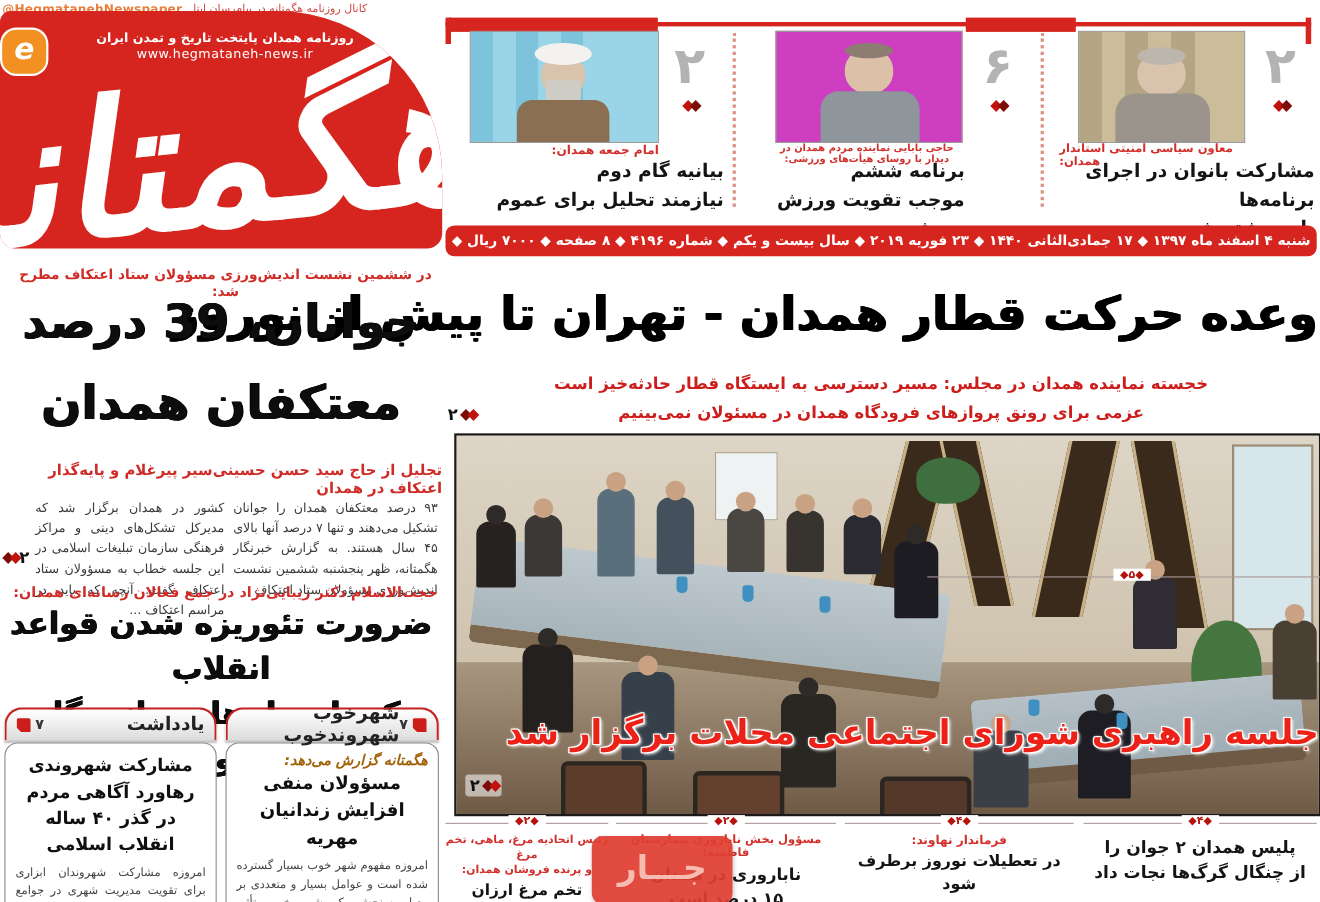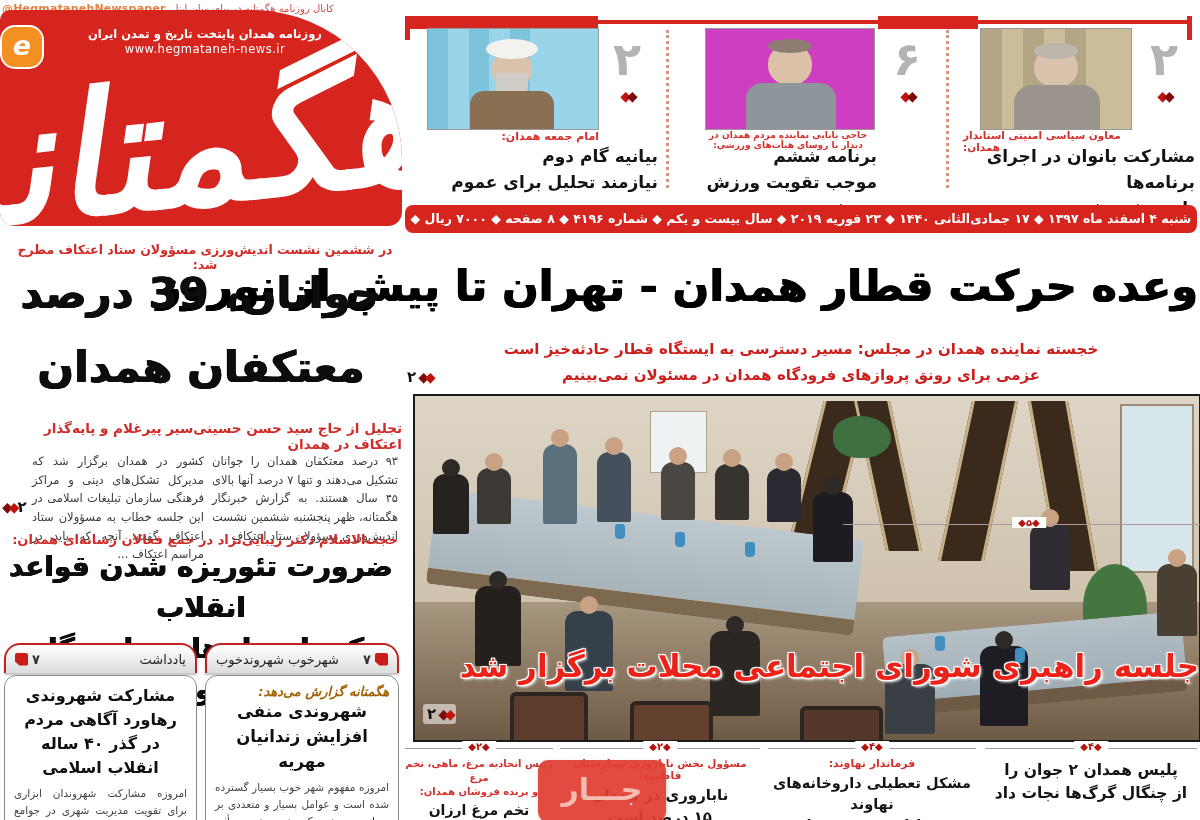--- a/index.html
+++ b/index.html
@@ -59,21 +59,21 @@
   .divider{border-top:1px solid #aa9898;position:relative;}
   .divider .lbl{position:absolute;top:-8px;left:50%;transform:translateX(-50%);background:#fff;padding:0 6px;
     color:#b5130e;font-size:10px;font-weight:bold;}
   .lhl2{left:0;top:546px;width:402px;text-align:center;color:#0d0d0d;font-weight:bold;font-size:28px;line-height:41px;
     text-shadow:.5px 0 #000,-.5px 0 #000;}
   
   .box{position:absolute;top:643px;width:194px;}
   .boxhdr{height:28px;border:2px solid #c3231f;border-bottom:none;border-radius:16px 16px 0 0;
     background:linear-gradient(#ffffff,#dcdcdc);display:flex;align-items:center;justify-content:space-between;
     padding:0 9px;box-shadow:0 2px 2px rgba(0,0,0,.25);}
-  .boxhdr .bt{font-size:13px;font-weight:normal;color:#222;}
+  .boxhdr .bt{font-size:17px;font-weight:bold;color:#222;}
   .boxhdr .bn{font-size:13px;font-weight:bold;color:#333;display:flex;align-items:center;gap:4px;}
   .flag{display:inline-block;width:13px;height:13px;background:#cc1d1a;border-radius:2px;
     clip-path:polygon(0 0,100% 0,100% 100%,32% 100%,0 68%);}
   .boxbody{margin-top:2px;border:1.5px solid #8a8a8a;border-radius:12px;background:#fff;padding:8px 9px 10px;height:150px;}
   .leadin{color:#a16207;font-weight:bold;font-size:13px;text-align:right;font-style:italic;}
   .boxtitle{color:#101010;font-weight:bold;font-size:16.5px;line-height:25px;text-align:center;}
   .boxtext{font-size:10.5px;line-height:1.6;color:#444;text-align:justify;margin-top:5px;}
   
   .bstory{position:absolute;top:748px;}
   .bkick{color:#d2302c;font-weight:bold;text-align:center;}
@@ -227,21 +227,21 @@
   <div class="boxhdr">
     <span class="bn">
       <span class="flag"></span>
       <span>۷</span>
     </span>
     <span class="bt">شهرخوب شهروندخوب</span>
   </div>
   <div class="boxbody">
     <div class="leadin">هگمتانه گزارش می‌دهد:</div>
     <div class="boxtitle">
-      <div>شهروندی منفی</div>
+      <div>مسؤولان منفی</div>
       <div>افزایش زندانیان مهریه</div>
     </div>
     <div class="boxtext">امروزه مفهوم شهر خوب بسیار گسترده شده است و عوامل بسیار و متعددی بر معیار سنجش یک شهر خوب تأثیر می‌گذارد، عوامل فرهنگی، اجتماعی، اقتصادی، سیاسی و...</div>
   </div>
 </div>
 
 <div class="box" style="left:4px;width:193px;">
   <div class="boxhdr">
     <span class="bt">یادداشت</span>
     <span class="bn">
@@ -268,21 +268,20 @@
     <div>از چنگال گرگ‌ها نجات داد</div>
   </div>
 </div>
 
 <div class="bstory" style="left:768px;width:208px;">
   <div class="divider">
       <span class="lbl">◆۴◆</span>
     </div>
   <div class="bkick" style="font-size:11px;margin-top:8px;">فرماندار نهاوند:</div>
   <div class="bhl" style="font-size:14.5px;line-height:21px;margin-top:3px;">
-    <div>مشکل تعطیلی داروخانه‌های نهاوند</div>
     <div>در تعطیلات نوروز برطرف شود</div>
   </div>
 </div>
 
 <div class="bstory" style="left:560px;width:200px;">
   <div class="divider">
       <span class="lbl">◆۲◆</span>
     </div>
   <div class="bkick" style="font-size:10.5px;margin-top:8px;">مسؤول بخش ناباروری بیمارستان فاطمیه:</div>
   <div class="bhl" style="font-size:15px;line-height:22px;margin-top:3px;">

